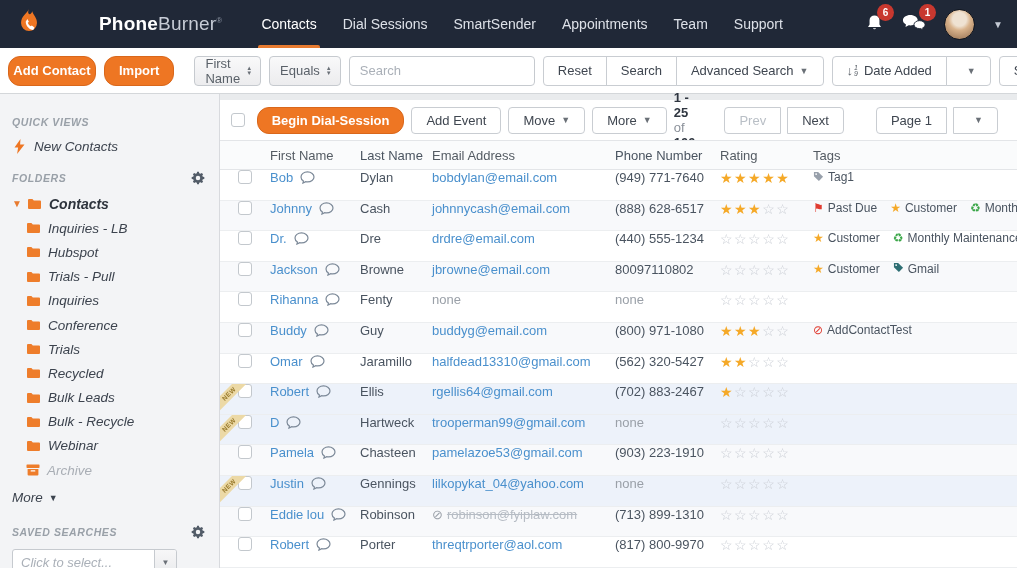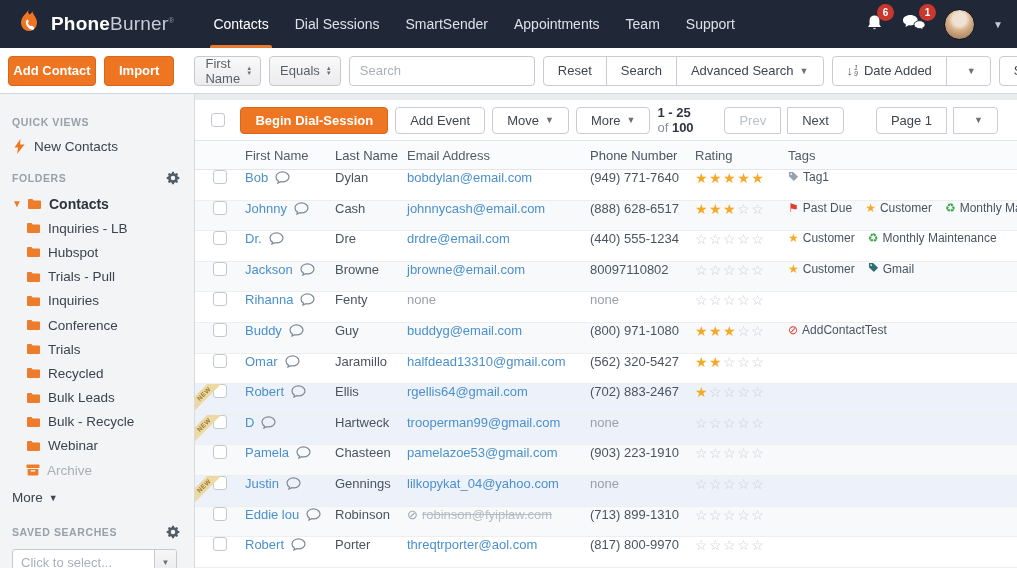--- a/index.html
+++ b/index.html
@@ -4,57 +4,57 @@
 <style>
   * { margin:0; padding:0; box-sizing:border-box; }
   html,body { width:1017px; height:568px; overflow:hidden; }
   body { font-family:"Liberation Sans", sans-serif; font-size:13px; color:#3f4650; background:#e9ebed; }
   .app { width:1017px; height:568px; display:flex; flex-direction:column; }
 
   
   .navbar { height:48px; background:#202837; display:flex; align-items:center; padding:0 14px; flex:none; position:relative; }
   .logo { display:flex; align-items:center; gap:7px; margin-right:26px; }
   .logo-text { font-size:19px; color:#fff; letter-spacing:.2px; }
-  .logo-text .bold { font-weight:bold; }
+  .logo-text .bold { font-weight:bold;margin-left:48px; }
   .logo-text .light { font-weight:normal; color:#c7ccd6; }
   .logo-text sup { font-size:8px; color:#8d95a3; }
   .nav-items { display:flex; align-items:stretch; height:48px; }
   .nav-item { display:flex; align-items:center; padding:0 13px; color:#dde1e8; font-size:14px; cursor:pointer; position:relative; }
   .nav-item.active { color:#fff; }
   .nav-item.active::after { content:""; position:absolute; left:10px; right:10px; bottom:0; height:3px; background:#e87b30; border-radius:2px 2px 0 0; }
   .nav-right { margin-left:auto; display:flex; align-items:center; gap:18px; }
   .icon-wrap { position:relative; cursor:pointer; }
   .badge { position:absolute; top:-9px; right:-10px; min-width:17px; height:17px; border-radius:9px; background:#c8382f; color:#fff; font-size:10px; font-weight:bold; display:flex; align-items:center; justify-content:center; padding:0 4px; }
   .avatar { width:31px; height:31px; border-radius:50%; background:radial-gradient(circle at 50% 32%, #efe2d2 0 28%, #d9b38c 45%, #8f6a4c 100%); border:1px solid #11161f; cursor:pointer; }
   .nav-caret { color:#c3c9d3; font-size:10px; cursor:pointer; }
 
   
   .toolbar { height:46px; background:#fff; border-bottom:1px solid #d4d7da; display:flex; align-items:center; padding:0 8px; gap:8px; flex:none; }
   .btn { display:inline-flex; align-items:center; justify-content:center; height:30px; padding:0 14px; border:1px solid #c9cdd2; border-radius:4px; background:#fff; color:#3f4650; font-size:13px; cursor:pointer; white-space:nowrap; }
-  .btn.orange { background:#ee7623; border-color:#d9671b; color:#fff; font-weight:bold; }
+  .btn.orange { background:#ee7623; border-color:#d9671b; color:#fff; font-weight:bold;border-radius:12px; }
   .btn-addcontact { width:88px; }
   .btn-import { width:74px; }
   .sel { display:inline-flex; align-items:center; justify-content:space-between; height:30px; padding:0 8px 0 10px; border:1px solid #c6cacf; border-radius:4px; background:linear-gradient(#f9f9fa,#ececee); color:#5a6169; cursor:pointer; }
   .sel-field { width:84px; margin-left:12px; }
   .sel-op { width:82px; }
   .updown { display:flex; flex-direction:column; line-height:5px; font-size:6px; color:#6a7077; margin-left:6px; }
   .search-input { width:186px; height:30px; border:1px solid #c6cacf; border-radius:4px; padding:0 10px; font-size:13px; color:#444; font-family:"Liberation Sans",sans-serif; }
   .search-input::placeholder { color:#aab0b8; }
   .btn-group { display:inline-flex; }
   .btn-group .btn { border-radius:0; margin-left:-1px; }
   .btn-group .btn:first-child { border-radius:4px 0 0 4px; margin-left:0; }
   .btn-group .btn:last-child { border-radius:0 4px 4px 0; }
   .caret { font-size:9px; color:#6a7077; margin-left:6px; }
   .toolbar-right { margin-left:auto; display:flex; align-items:center; gap:8px; }
   .sorticon { display:inline-flex; align-items:center; margin-right:6px; color:#5a6169; font-size:13px; }
   .sorticon .nums { display:flex; flex-direction:column; font-size:7px; line-height:6px; margin-left:1px; }
 
   
   .content { flex:1; display:flex; min-height:0; }
-  .sidebar { width:195px; flex:none; background:#f3f4f6; border-right:1px solid #d8dade; padding:14px 0 0 0; overflow:hidden; }
+  .sidebar { width:220px; flex:none; background:#f3f4f6; border-right:1px solid #d8dade; padding:14px 0 0 0; overflow:hidden;font-style:italic; }
   .side-sec-head { display:flex; align-items:center; justify-content:space-between; padding:8px 14px 6px 12px; color:#99a0a8; font-size:10.5px; font-weight:bold; letter-spacing:.6px; }
   .quick-item { display:flex; align-items:center; gap:9px; padding:5px 12px 9px 14px; color:#3c434e; font-size:13.5px; cursor:pointer; }
   .folder-list { padding-bottom:2px; }
   .folder-row { display:flex; align-items:center; gap:7px; padding:4.6px 8px 4.6px 26px; color:#3c434e; font-size:13.5px; cursor:pointer; position:relative; }
   .folder-row.haschild { padding-left:12px; }
   .folder-row.child { }
   .folder-row.bold .flabel { font-weight:bold; color:#2e343d; font-size:14px; }
   .folder-row.muted .flabel { color:#a9aeb5; }
   .fcaret { color:#e87b30; font-size:10px; width:8px; }
   .ficon { display:flex; align-items:center; }

